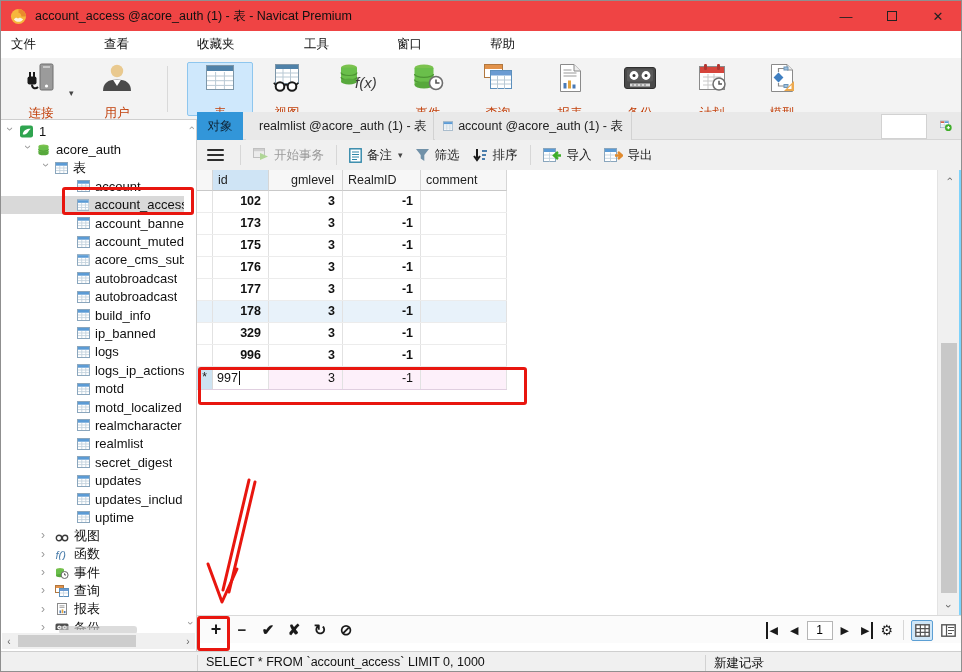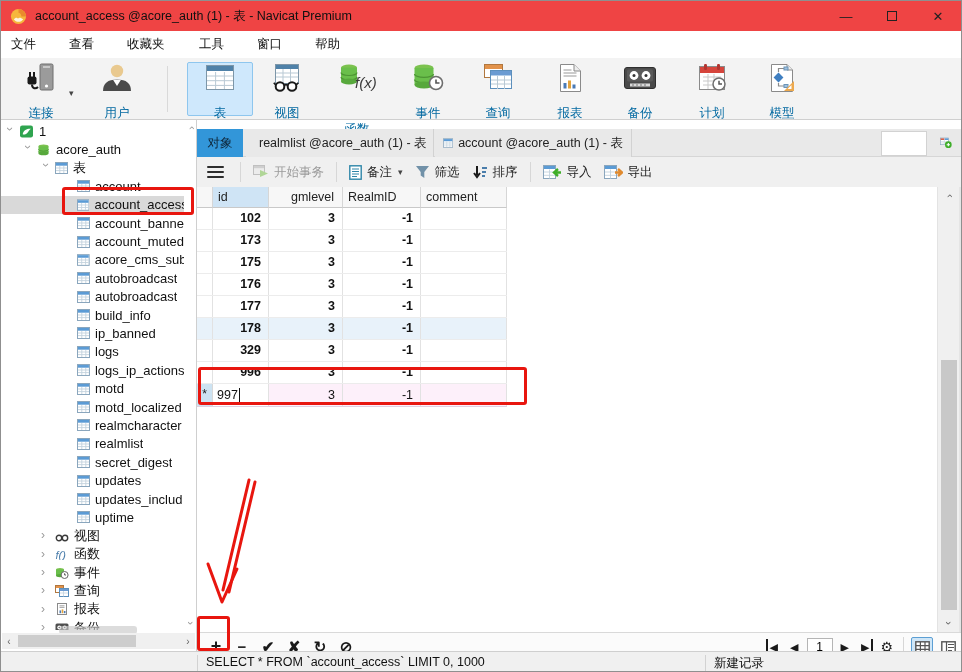--- a/index.html
+++ b/index.html
@@ -8,29 +8,29 @@
 
   
   .titlebar{position:absolute;left:0;top:0;width:100%;height:30px;background:#ef4444;display:flex;align-items:center;}
   .logo{width:17px;height:17px;margin-left:9px;}
   .title-text{font-size:12.5px;color:#111;margin-left:8px;}
   .win-controls{position:absolute;right:0;top:0;height:30px;display:flex;}
   .wbtn{width:46px;height:30px;display:flex;align-items:center;justify-content:center;font-size:13px;color:#222;cursor:default;}
   .maxbox{width:10px;height:10px;border:1.4px solid #222;display:inline-block;}
 
   
-  .menubar{position:absolute;left:0;top:30px;width:100%;height:27px;background:#fff;display:flex;align-items:center;}
+  .menubar{position:absolute;left:0;top:30px;width:100%;height:27px;background:#fff;display:flex;align-items:center;gap:35px;}
   .menu-item{font-size:12.5px;color:#111;padding:5px 0;margin-left:10px;width:48px;text-align:left;}
   .menu-item:nth-child(3){width:62px;}
 
   
   .toolbar{position:absolute;left:0;top:57px;width:100%;height:62px;background:#f3f3f3;border-bottom:1px solid #cfcfcf;}
   .tbtn{position:absolute;top:4px;height:54px;display:flex;flex-direction:column;align-items:center;justify-content:flex-start;border:1px solid transparent;border-radius:2px;}
   .tbtn .ticon{height:32px;display:flex;align-items:flex-end;justify-content:center;}
-  .tbtn .tlbl{font-size:12.5px;color:#0369a1;margin-top:12px;white-space:nowrap;}
+  .tbtn .tlbl{font-size:12.5px;color:#c2410c;margin-top:12px;white-space:nowrap;}
   .tbtn.active{background:#cfe8fc;border-color:#8ec6ee;}
   .tb-caret{position:absolute;left:68px;top:30px;font-size:9px;color:#444;}
   .tb-sep{position:absolute;top:8px;width:1px;height:46px;background:#d9d9d9;}
 
   
   .sidebar{position:absolute;left:0;top:119px;width:196px;height:531px;background:#fff;border-right:1px solid #cfcfcf;overflow:hidden;}
   .tree{position:absolute;left:0;top:2px;width:183px;height:508px;overflow:hidden;}
   .titem{height:18.4px;display:flex;align-items:center;gap:5px;font-size:13px;color:#111;white-space:nowrap;overflow:hidden;}
   .t0{padding-left:4px;} .t1{padding-left:22px;} .t2{padding-left:40px;}
   .t3{padding-left:76px;} .t2g{padding-left:40px;}
@@ -40,21 +40,21 @@
   .tlabel{overflow:hidden;text-overflow:clip;}
   .side-up{position:absolute;right:3px;top:2px;color:#9a9a9a;font-size:11px;transform:rotate(-90deg);}
   .side-dn{position:absolute;right:3px;top:497px;color:#9a9a9a;font-size:11px;transform:rotate(90deg);}
   .hscroll{position:absolute;left:1px;bottom:2px;width:193px;height:16px;background:#f0f0f0;display:flex;align-items:center;}
   .hs-arrow{width:14px;text-align:center;color:#666;font-size:10px;}
   .hs-thumb{position:absolute;left:16px;top:2px;width:118px;height:12px;background:#cdcdcd;}
   .hs-right{position:absolute;right:0;width:14px;text-align:center;color:#666;font-size:10px;}
   .ghost-item{position:absolute;left:58px;top:506px;width:78px;height:8px;background:#c9c9c9;border-radius:3px;opacity:.65;}
 
   
-  .main{position:absolute;left:196px;top:128px;width:766px;height:531px;background:#e5e5e5;}
+  .main{position:absolute;left:196px;top:111px;width:766px;height:531px;background:#7dd3fc;}
 
   
   .tabbar{position:absolute;left:0;top:0;width:100%;height:28px;background:#e9e9e9;border-bottom:1px solid #d6d6d6;}
   .tab{position:absolute;top:0;height:28px;display:flex;align-items:center;gap:5px;padding:0 8px;font-size:12.5px;color:#222;border-right:1px solid #d2d2d2;background:#e9e9e9;white-space:nowrap;overflow:hidden;}
   .tab-object{left:0;width:46px;background:#3296d9;color:#0d2233;justify-content:center;border-right:none;}
   .tab.active{background:#ffffff;border-top:1px solid #c8c8c8;border-left:1px solid #c8c8c8;}
   .tab-spacer{position:absolute;left:684px;top:2px;width:46px;height:25px;background:#fff;border:1px solid #d2d2d2;}
   .newtab-btn{position:absolute;left:737px;top:3px;width:24px;height:22px;display:flex;align-items:center;justify-content:center;background:transparent;border:none;}
 
   

